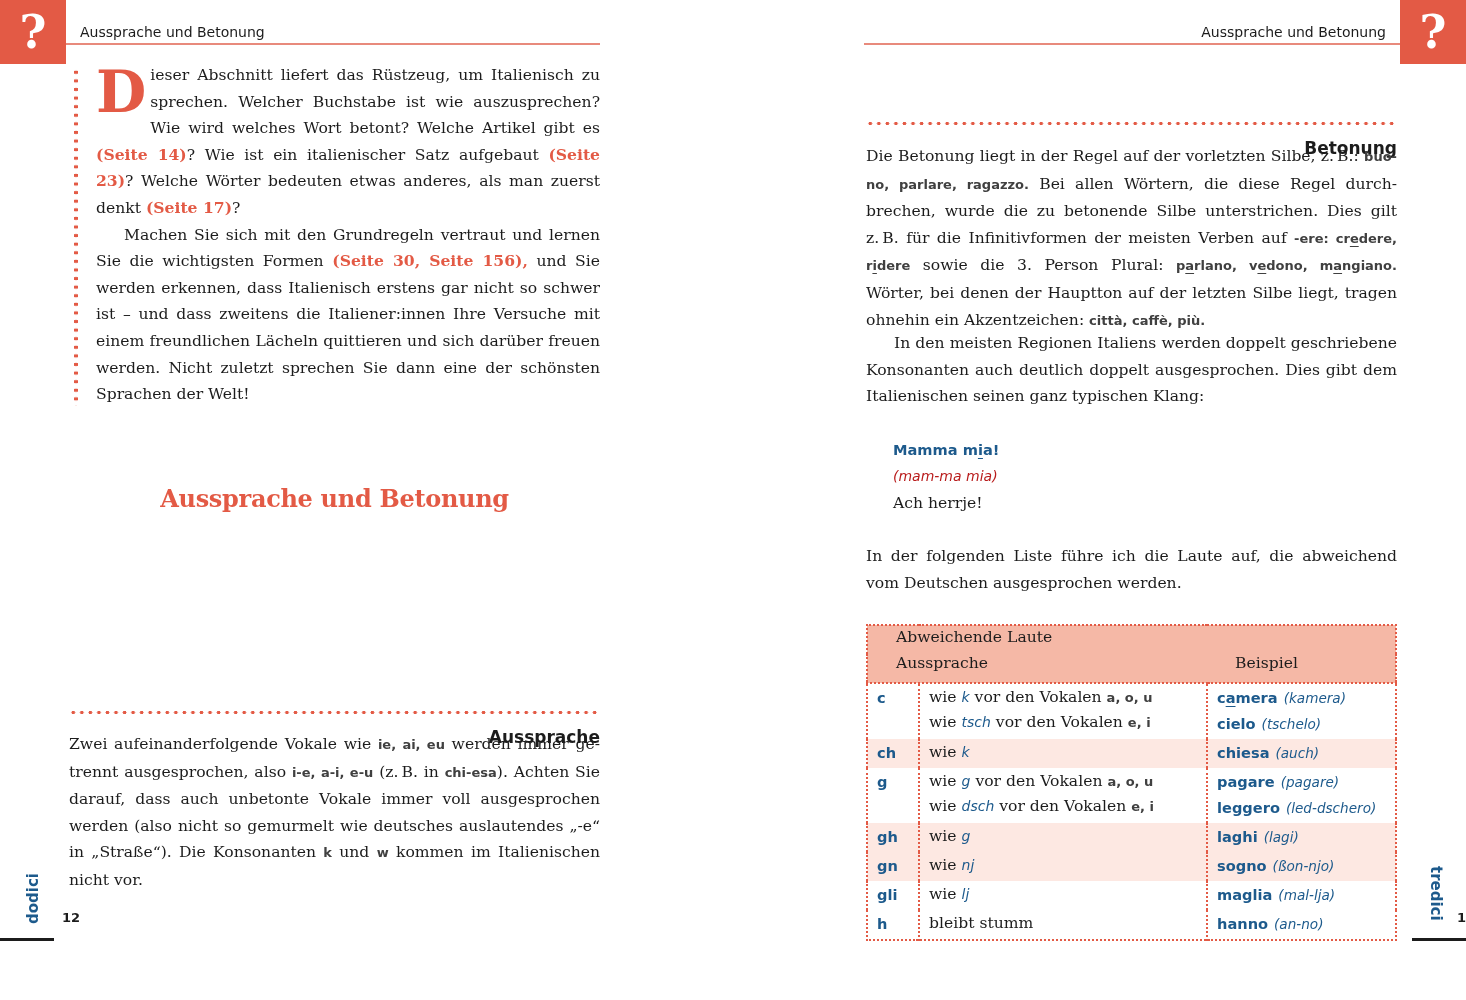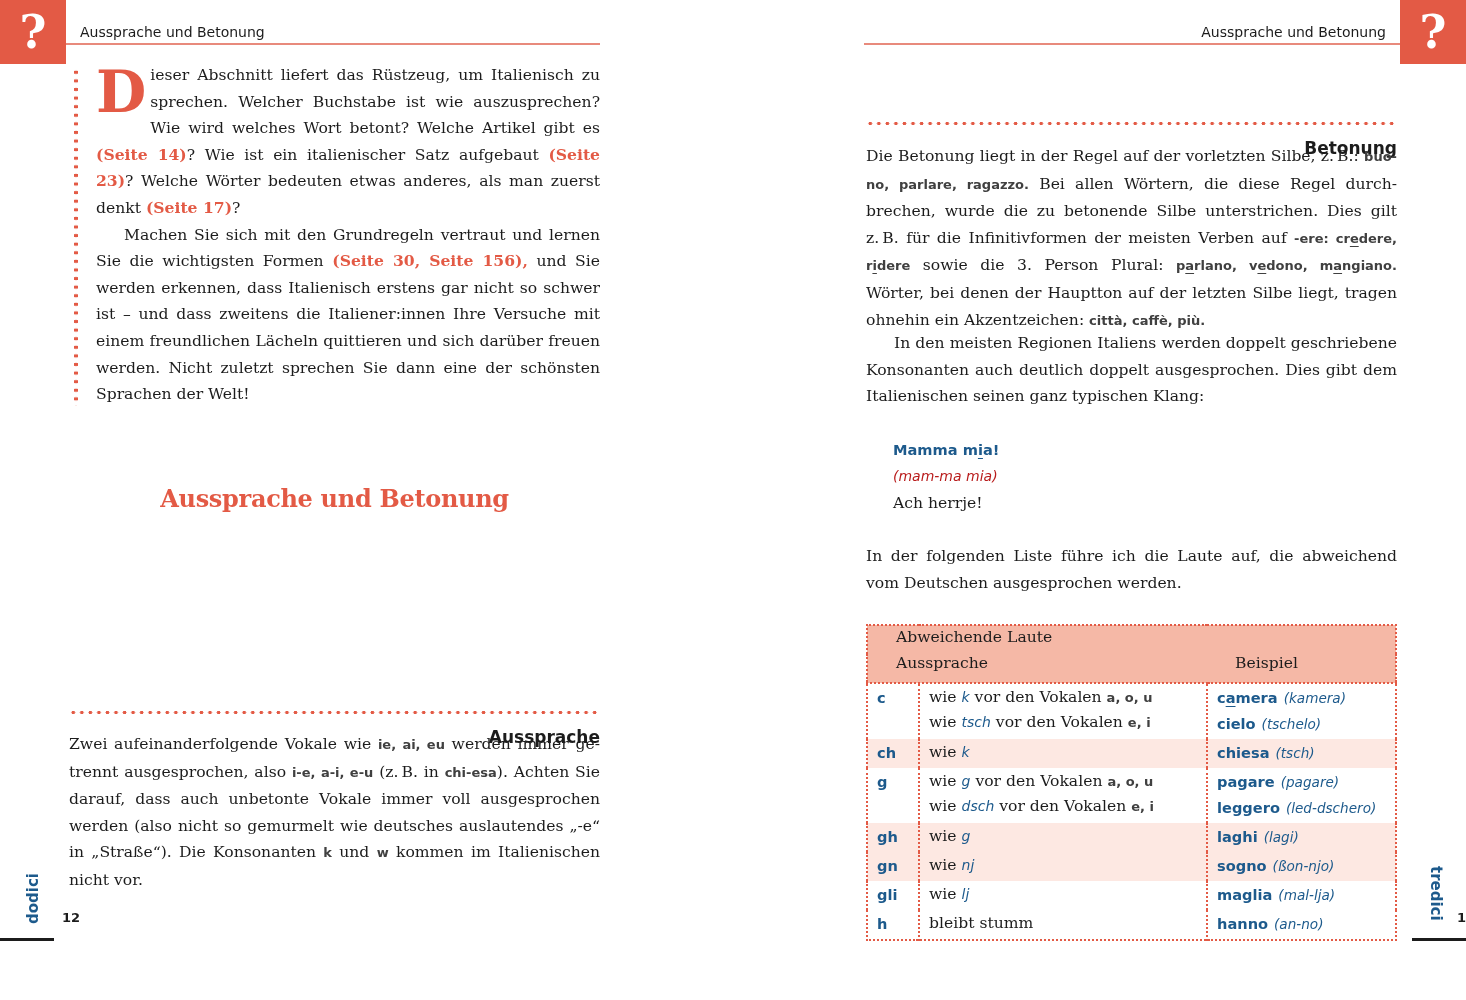--- a/index.html
+++ b/index.html
@@ -148,21 +148,21 @@
             <div><span class="w"><span>c</span><span class="u">a</span><span>mera</span></span><span class="p">(kamera)</span></div>
             <div><span class="w"><span>cielo</span></span><span class="p">(tschelo)</span></div>
           </td>
         </tr>
         <tr class="trow shade">
           <td class="letter">ch</td>
           <td class="desc">
             <div><span>wie </span><span class="iti">k</span></div>
           </td>
           <td class="ex">
-            <div><span class="w"><span>chiesa</span></span><span class="p">(tsch)</span></div>
+            <div><span class="w"><span>chiesa</span></span><span class="p">(auch)</span></div>
           </td>
         </tr>
         <tr class="trow">
           <td class="letter">g</td>
           <td class="desc">
             <div><span>wie </span><span class="iti">g</span><span> vor den Vokalen </span><span class="it">a, o, u</span></div>
             <div><span>wie </span><span class="iti">dsch</span><span> vor den Vokalen </span><span class="it">e, i</span></div>
           </td>
           <td class="ex">
             <div><span class="w"><span>pagare</span></span><span class="p">(pagare)</span></div>

